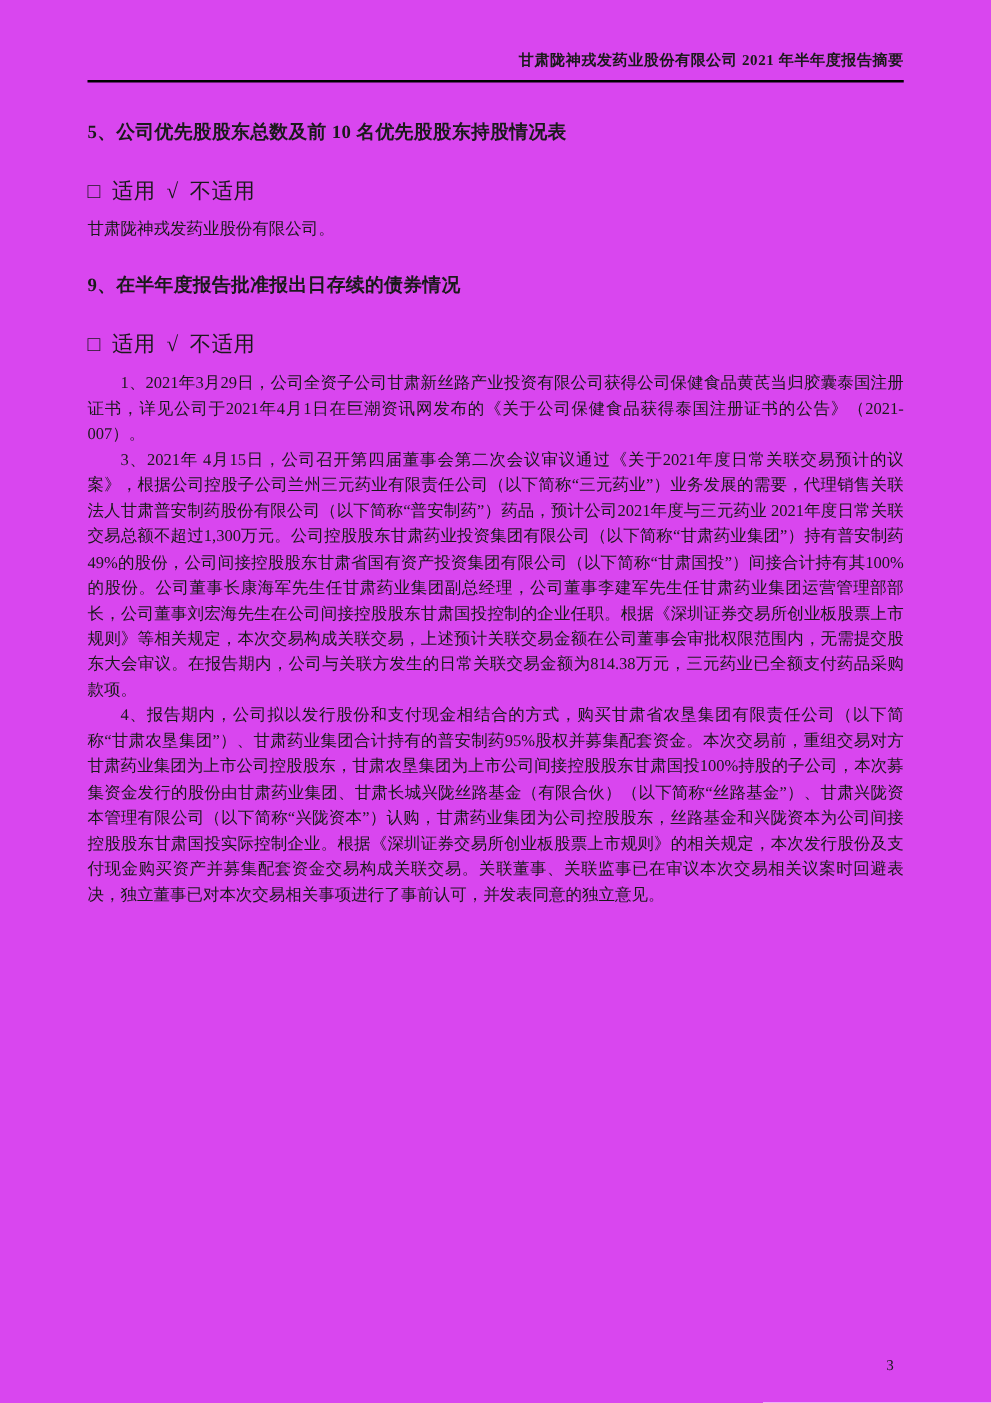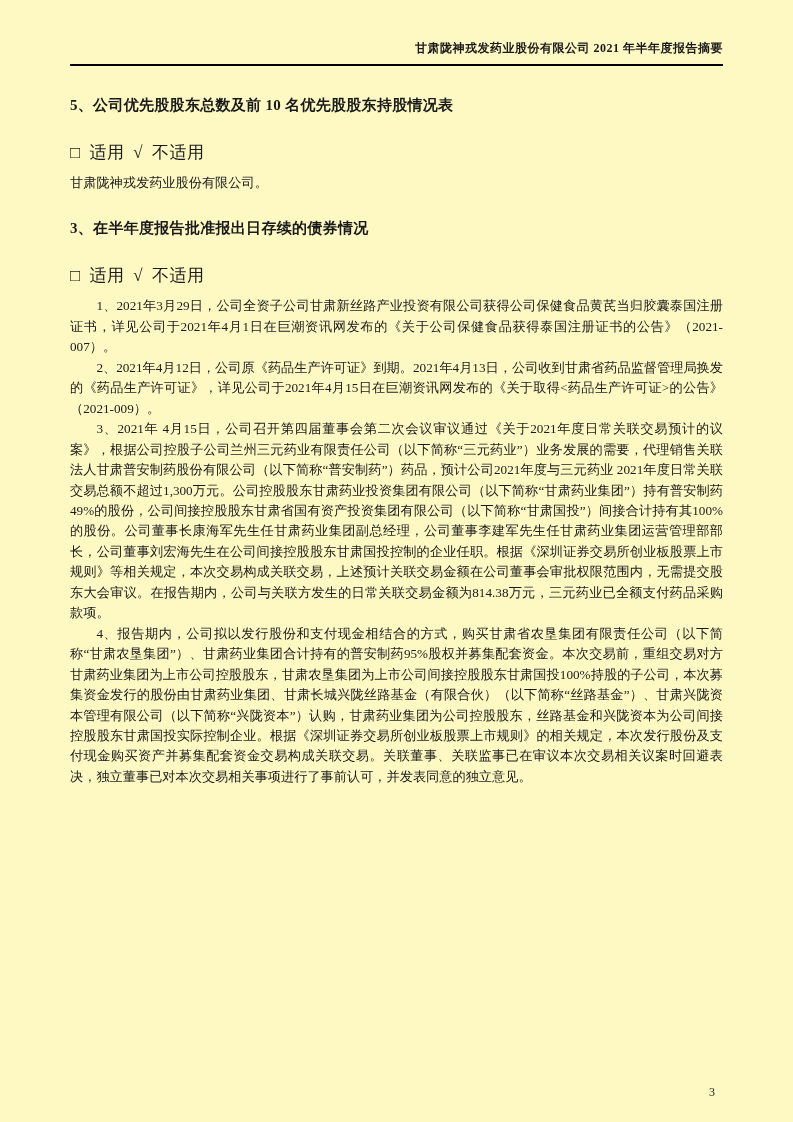--- a/index.html
+++ b/index.html
@@ -10,21 +10,21 @@
     font-family: "Liberation Serif", "DejaVu Serif", serif;
     color: #1a1a1a;
     position: relative;
     overflow: hidden;
   }
   .page {
     width: 793px;
     height: 1122px;
     padding: 40px 70px 0 70px;
     position: relative;
-    background: #fef9c3;
+    background: #d946ef;
   }
   .doc-header {
     text-align: right;
     font-size: 12px;
     font-weight: bold;
     letter-spacing: 0.5px;
     padding-bottom: 7px;
     border-bottom: 2px solid #000000;
   }
   .content {
@@ -82,32 +82,31 @@
 
     <p class="applicability">
       <span>□</span>
       <span>适用</span>
       <span>√</span>
       <span>不适用</span>
     </p>
 
     <p class="body-text">甘肃陇神戎发药业股份有限公司。</p>
 
-    <h3 class="section-heading">3、在半年度报告批准报出日存续的债券情况</h3>
+    <h3 class="section-heading">9、在半年度报告批准报出日存续的债券情况</h3>
 
     <p class="applicability">
       <span>□</span>
       <span>适用</span>
       <span>√</span>
       <span>不适用</span>
     </p>
 
 
     <p class="para">1、2021年3月29日，公司全资子公司甘肃新丝路产业投资有限公司获得公司保健食品黄芪当归胶囊泰国注册证书，详见公司于2021年4月1日在巨潮资讯网发布的《关于公司保健食品获得泰国注册证书的公告》（2021-007）。</p>
-    <p class="para">2、2021年4月12日，公司原《药品生产许可证》到期。2021年4月13日，公司收到甘肃省药品监督管理局换发的《药品生产许可证》，详见公司于2021年4月15日在巨潮资讯网发布的《关于取得&lt;药品生产许可证&gt;的公告》（2021-009）。</p>
     <p class="para">3、2021年 4月15日，公司召开第四届董事会第二次会议审议通过《关于2021年度日常关联交易预计的议案》，根据公司控股子公司兰州三元药业有限责任公司（以下简称“三元药业”）业务发展的需要，代理销售关联法人甘肃普安制药股份有限公司（以下简称“普安制药”）药品，预计公司2021年度与三元药业 2021年度日常关联交易总额不超过1,300万元。公司控股股东甘肃药业投资集团有限公司（以下简称“甘肃药业集团”）持有普安制药49%的股份，公司间接控股股东甘肃省国有资产投资集团有限公司（以下简称“甘肃国投”）间接合计持有其100%的股份。公司董事长康海军先生任甘肃药业集团副总经理，公司董事李建军先生任甘肃药业集团运营管理部部长，公司董事刘宏海先生在公司间接控股股东甘肃国投控制的企业任职。根据《深圳证券交易所创业板股票上市规则》等相关规定，本次交易构成关联交易，上述预计关联交易金额在公司董事会审批权限范围内，无需提交股东大会审议。在报告期内，公司与关联方发生的日常关联交易金额为814.38万元，三元药业已全额支付药品采购款项。</p>
     <p class="para">4、报告期内，公司拟以发行股份和支付现金相结合的方式，购买甘肃省农垦集团有限责任公司（以下简称“甘肃农垦集团”）、甘肃药业集团合计持有的普安制药95%股权并募集配套资金。本次交易前，重组交易对方甘肃药业集团为上市公司控股股东，甘肃农垦集团为上市公司间接控股股东甘肃国投100%持股的子公司，本次募集资金发行的股份由甘肃药业集团、甘肃长城兴陇丝路基金（有限合伙）（以下简称“丝路基金”）、甘肃兴陇资本管理有限公司（以下简称“兴陇资本”）认购，甘肃药业集团为公司控股股东，丝路基金和兴陇资本为公司间接控股股东甘肃国投实际控制企业。根据《深圳证券交易所创业板股票上市规则》的相关规定，本次发行股份及支付现金购买资产并募集配套资金交易构成关联交易。关联董事、关联监事已在审议本次交易相关议案时回避表决，独立董事已对本次交易相关事项进行了事前认可，并发表同意的独立意见。</p>
 
   </div>
 
   <div class="page-number">3</div>
 
 </div>
 
 </body></html>

